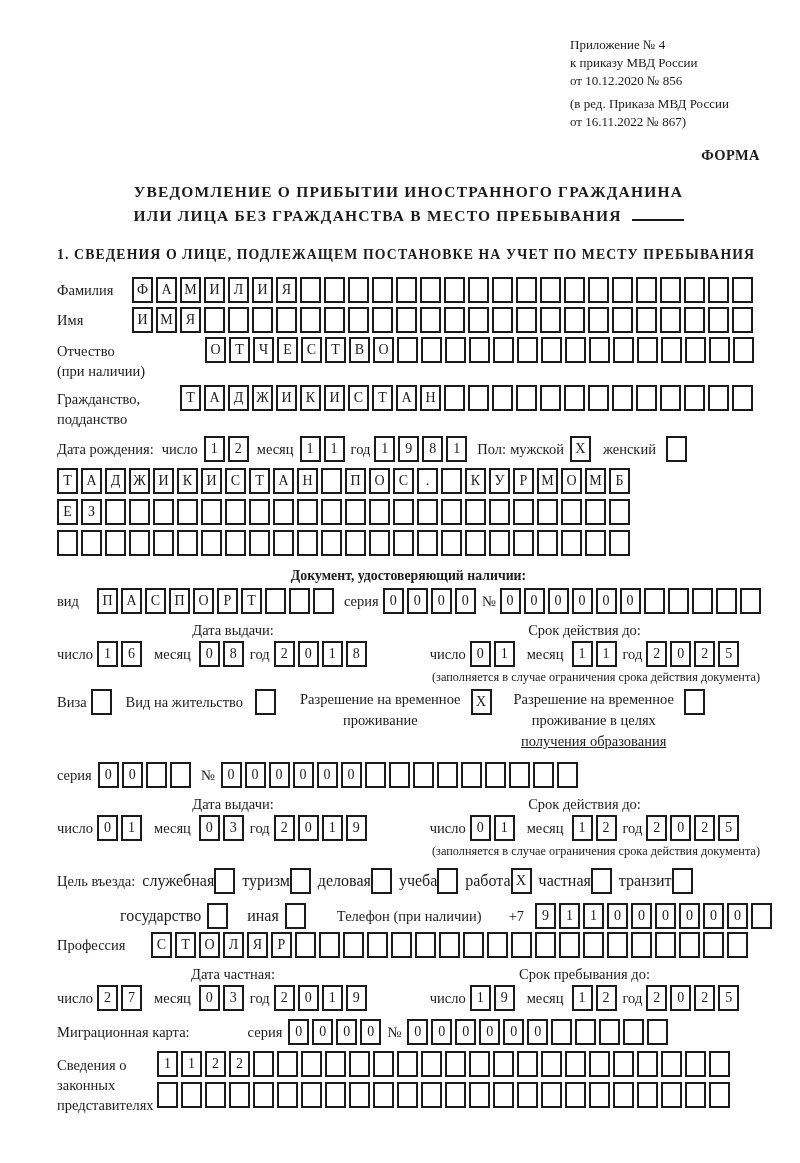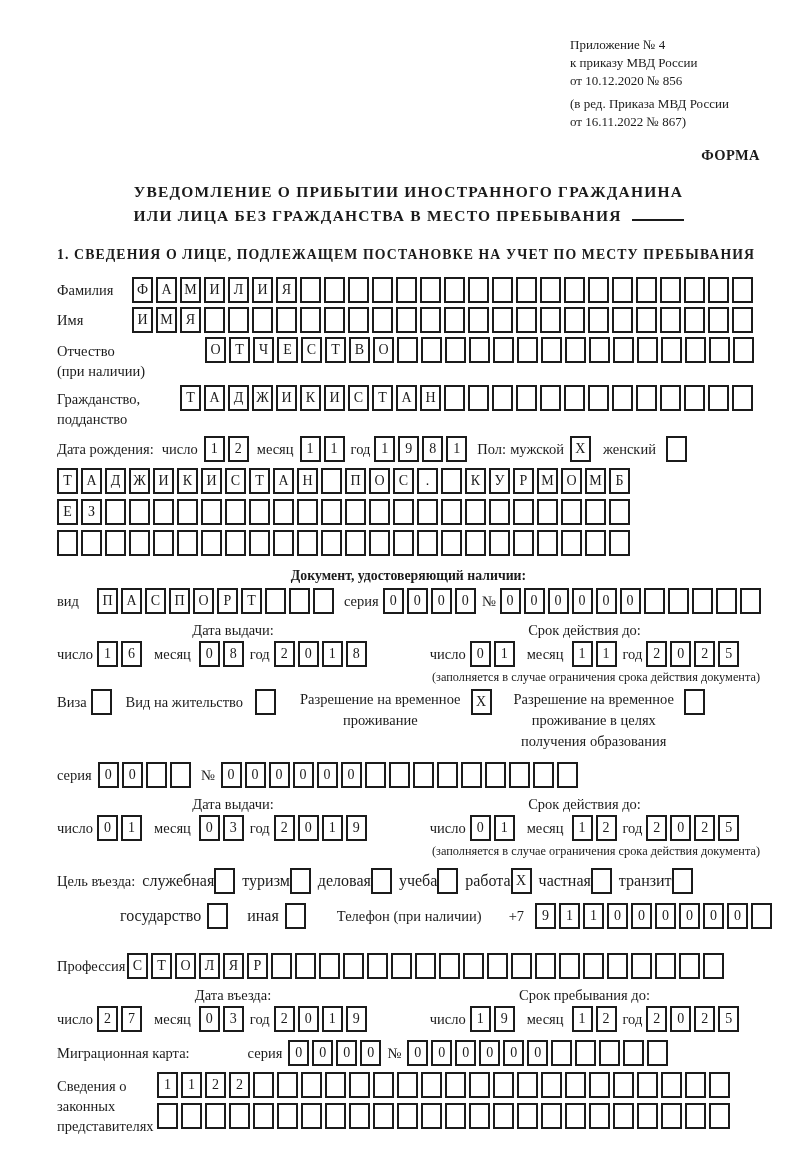--- a/index.html
+++ b/index.html
@@ -428,21 +428,21 @@
         <span style="display:block;">проживание</span>
       </span>
       <span class="cells g10">
           <span class="cell">X</span>
         </span>
     </div>
     <div class="chk-item top" style="margin-left:22px;">
       <span class="chk-label">
         <span style="display:block;">Разрешение на временное</span>
         <span style="display:block;">проживание в целях</span>
-        <span style="display:block;">получения образования</span>
+        <span style="display:block;text-decoration:underline;">получения образования</span>
       </span>
       <span class="cells g10">
           <span class="cell"></span>
         </span>
     </div>
   </div>
 
   <div class="row vcenter" style="margin-top:10px;">
     <span class="dlabel">серия</span>
     <span class="cells g6">
@@ -589,21 +589,21 @@
         <span class="cell">0</span>
         <span class="cell">0</span>
         <span class="cell">0</span>
         <span class="cell">0</span>
         <span class="cell">0</span>
         <span class="cell">0</span>
         <span class="cell"></span>
       </span>
   </div>
 
-  <div class="row vcenter" style="margin-top:24px;">
+  <div class="row vcenter" style="margin-top:3px;gap:24px;">
     <div class="lbl w70">Профессия</div>
     <div class="cells">
         <span class="cell">С</span>
         <span class="cell">Т</span>
         <span class="cell">О</span>
         <span class="cell">Л</span>
         <span class="cell">Я</span>
         <span class="cell">Р</span>
         <span class="cell"></span>
         <span class="cell"></span>
@@ -623,21 +623,21 @@
         <span class="cell"></span>
         <span class="cell"></span>
         <span class="cell"></span>
         <span class="cell"></span>
       </div>
   </div>
 
   <div class="dateblock">
     <div class="datecols">
       <div class="datecol c1">
-        <div class="datehead">Дата въезда:</div>
+        <div class="datehead">Дата частная:</div>
         <div class="dateline">
           <span class="dlabel">число</span>
           <span class="cells g4">
               <span class="cell">2</span>
               <span class="cell">7</span>
             </span>
           <span class="dlabel g12">месяц</span>
           <span class="cells g8">
               <span class="cell">0</span>
               <span class="cell">3</span>

